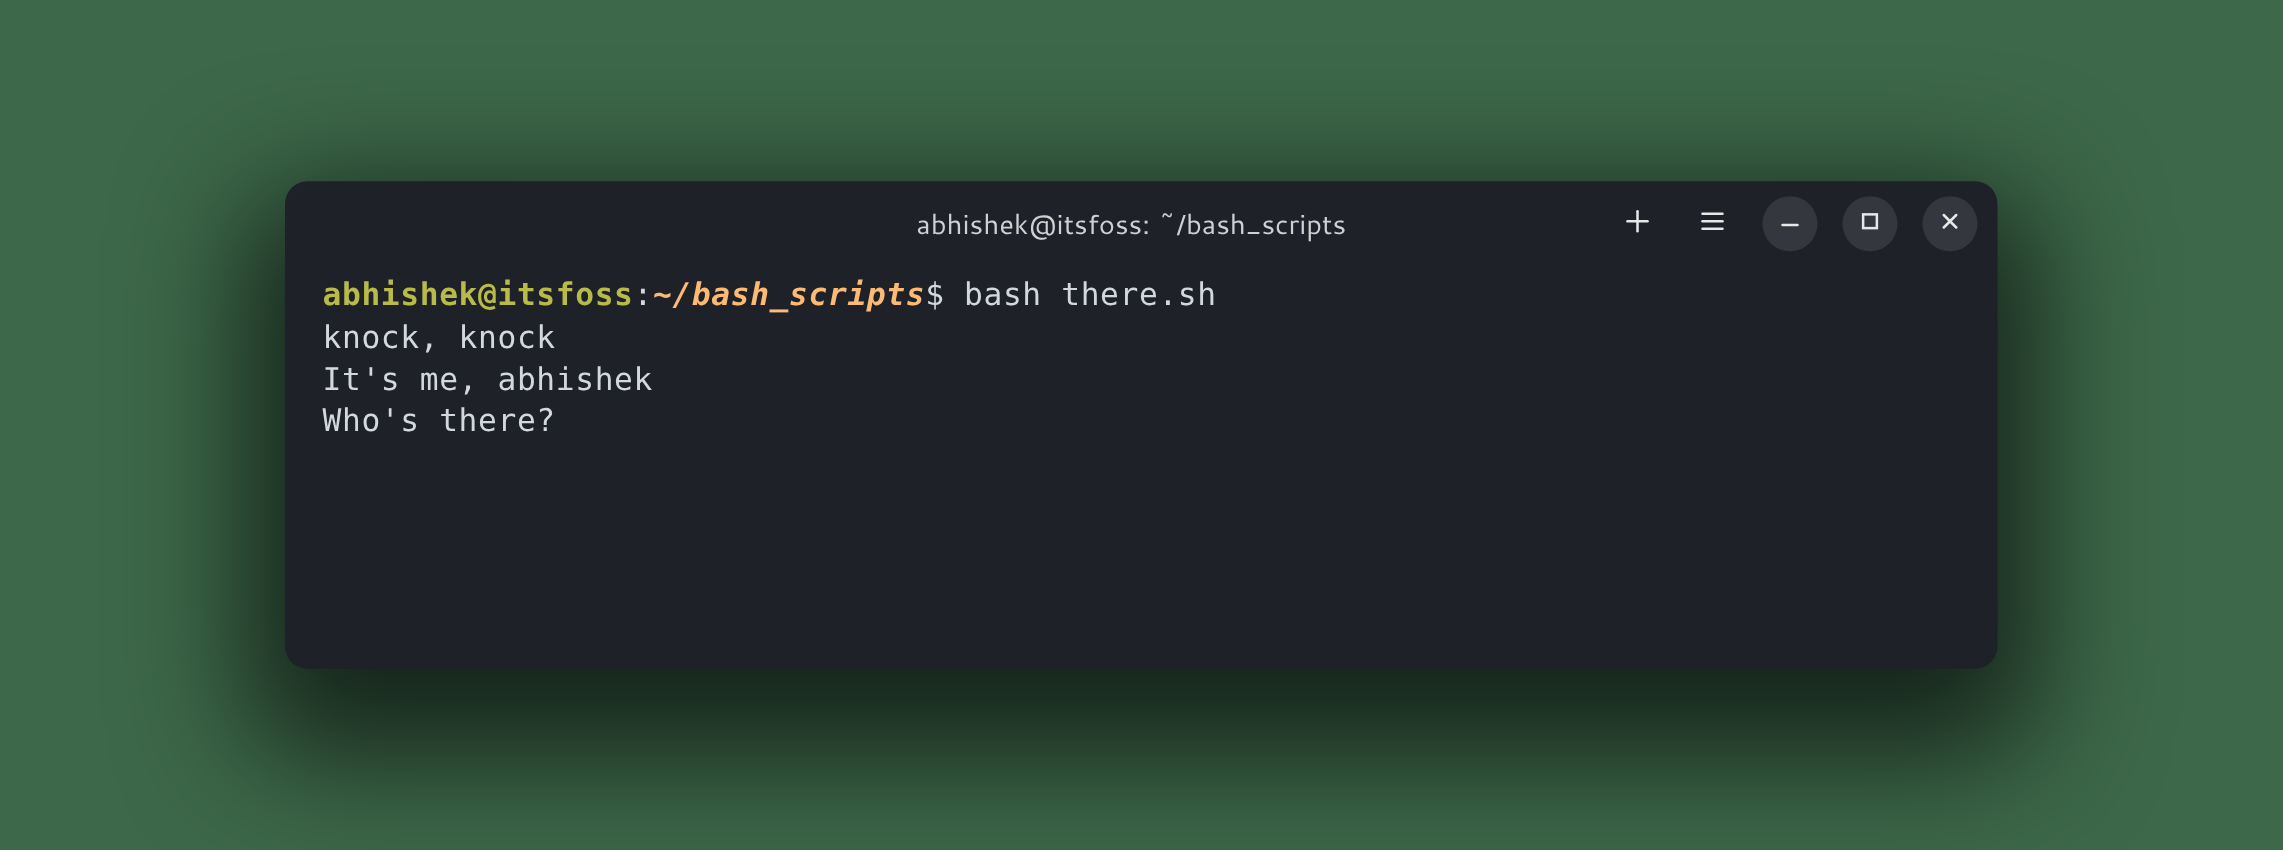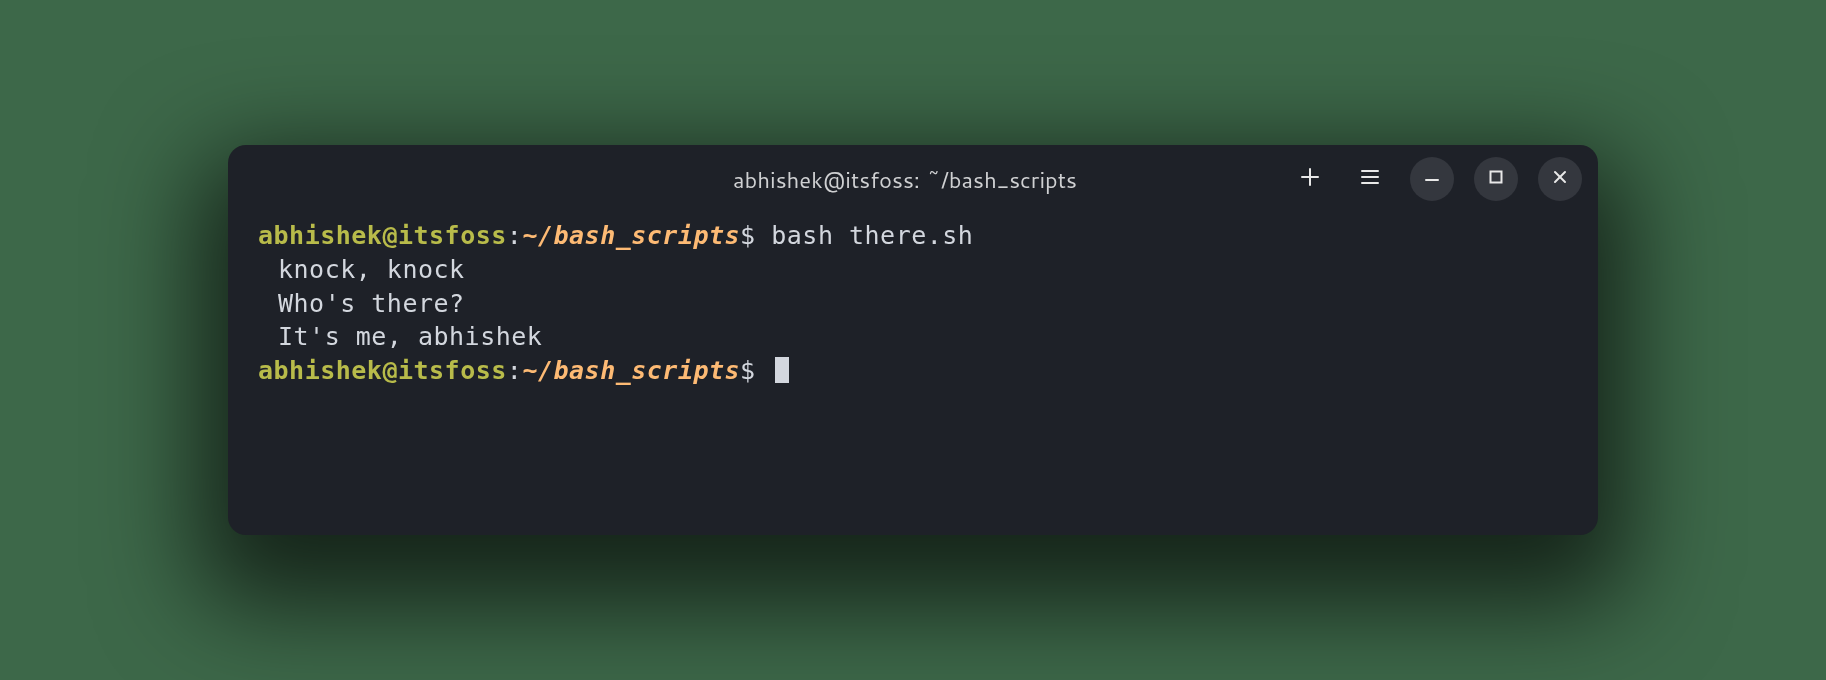--- a/index.html
+++ b/index.html
@@ -108,21 +108,20 @@
       font-style: italic;
     }
 
     .prompt-command {
       color: #d3d7de;
     }
 
     .output-line {
       color: #d3d7de;
       white-space: pre;
-      margin-left: 20px;
     }
 
     .cursor-block {
       display: inline-block;
       width: 14px;
       height: 26px;
       background: #d3d7de;
       vertical-align: text-bottom;
       margin-left: 4px;
       margin-bottom: 2px;
@@ -182,20 +181,19 @@
       </div>
 
     </div>
   </div>
 
   <div class="terminal-body">
 
     <div class="prompt-line"><span class="prompt-user">abhishek@itsfoss</span><span class="prompt-colon">:</span><span class="prompt-path">~/bash_scripts</span><span class="prompt-dollar">$</span><span class="prompt-command"> bash there.sh</span></div>
 
     <div class="output-line">knock, knock</div>
+    <div class="output-line">It's me, abhishek</div>
     <div class="output-line">Who's there?</div>
-    <div class="output-line">It's me, abhishek</div>
 
-    <div class="prompt-line"><span class="prompt-user">abhishek@itsfoss</span><span class="prompt-colon">:</span><span class="prompt-path">~/bash_scripts</span><span class="prompt-dollar">$</span><span class="prompt-command"> </span><span class="cursor-block"></span></div>
 
   </div>
 
 </div>
 
 </body></html>

